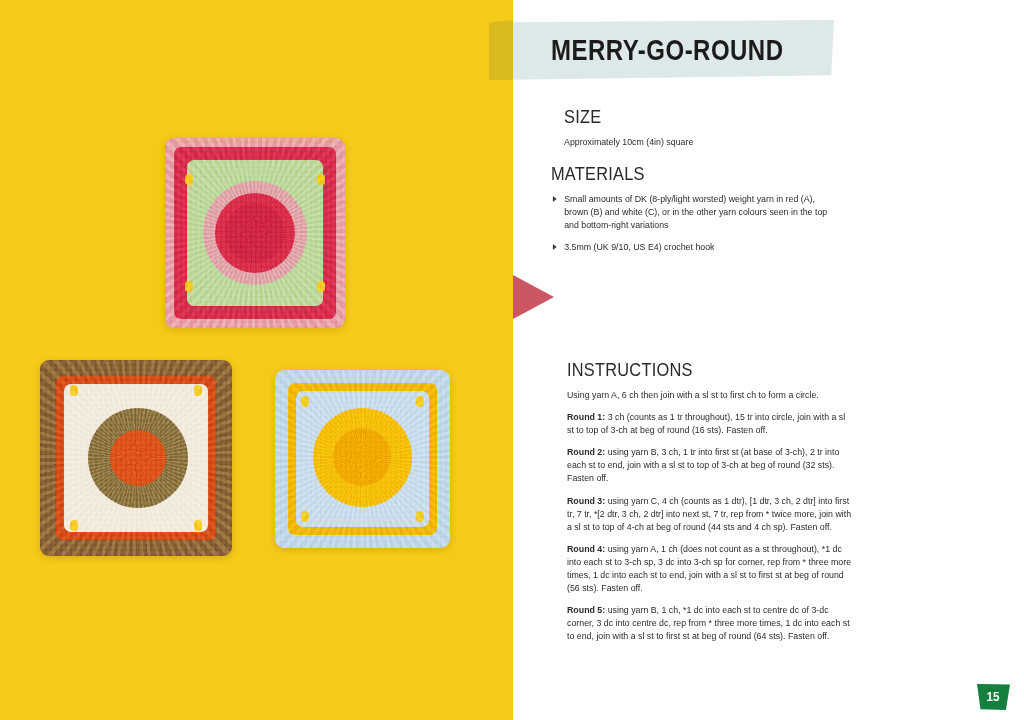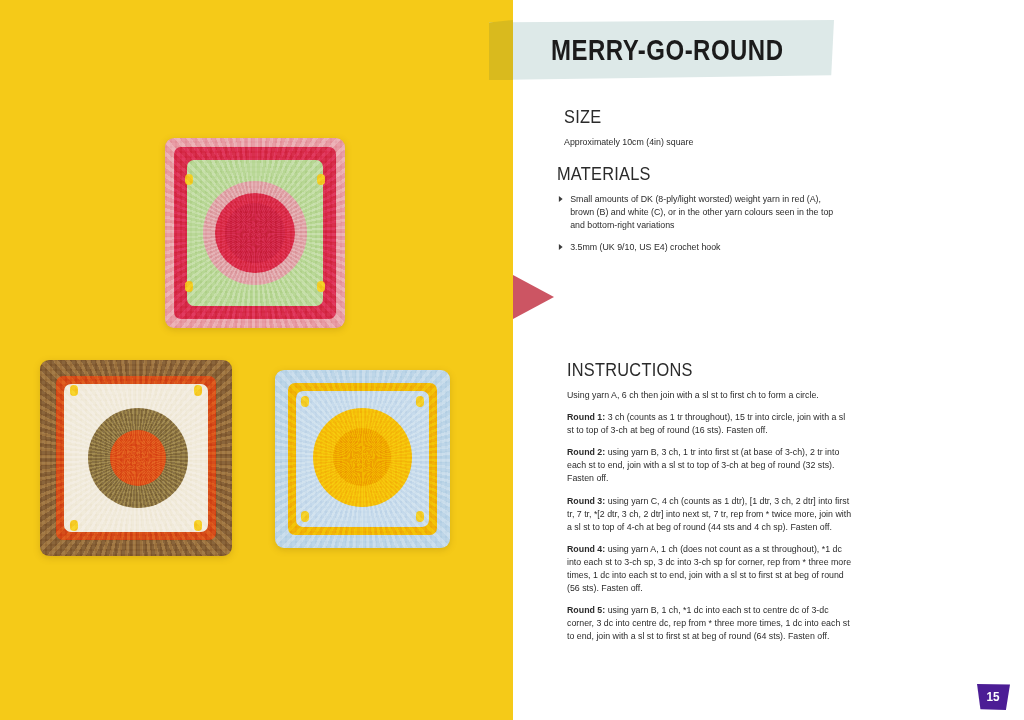--- a/index.html
+++ b/index.html
@@ -152,30 +152,30 @@
     width: 0; height: 0;
     border-top: 3px solid transparent;
     border-bottom: 3px solid transparent;
     border-left: 4px solid #3a3a3a;
   }
   .para { margin: 0 0 9px 0; }
   .round-label { font-weight: bold; }
 
   
   #size-block      { position: absolute; left: 13px; top: 106px; }
-  #materials-block { position: absolute; left: 6px; top: 163px; }
+  #materials-block { position: absolute; left: 0; top: 163px; }
   #instr-block     { position: absolute; left: 16px; top: 359px; }
   .heading-gap { height: 7px; }
 
   
   #page-badge {
     position: absolute;
     right: 14px; bottom: 10px;
     width: 34px; height: 26px;
-    background: #4c1d95;
+    background: #15803d;
     clip-path: polygon(3% 0%, 100% 2%, 88% 100%, 13% 97%);
     z-index: 5;
   }
   #page-badge-number {
     position: absolute;
     left: 0; right: 0; top: 5px;
     text-align: center;
     font-size: 13px;
     font-weight: bold;
     color: #ffffff;

